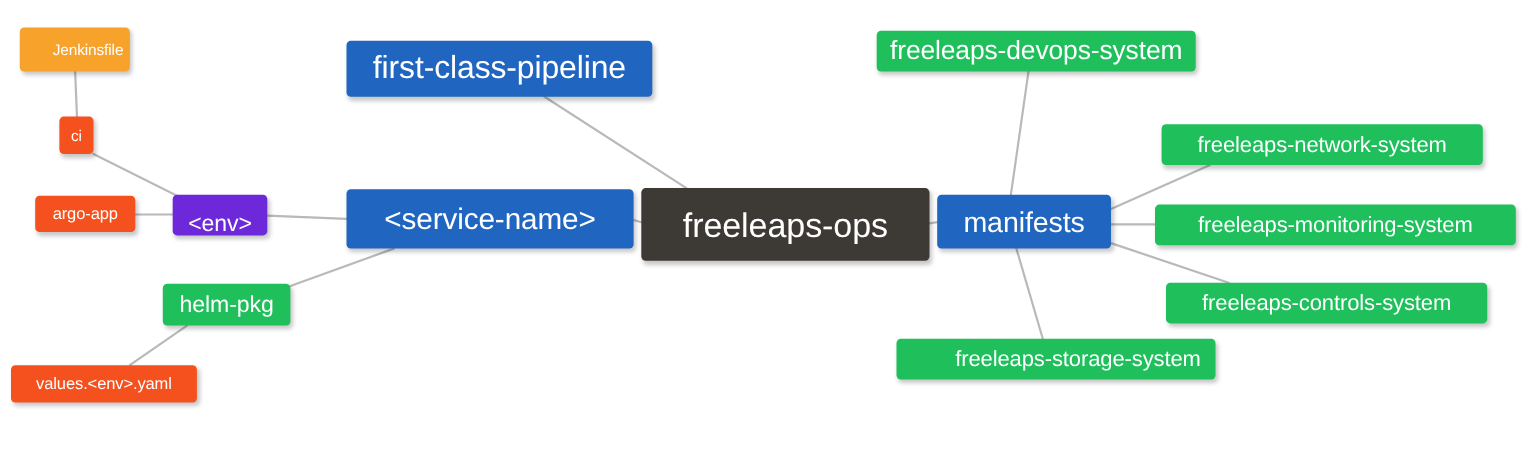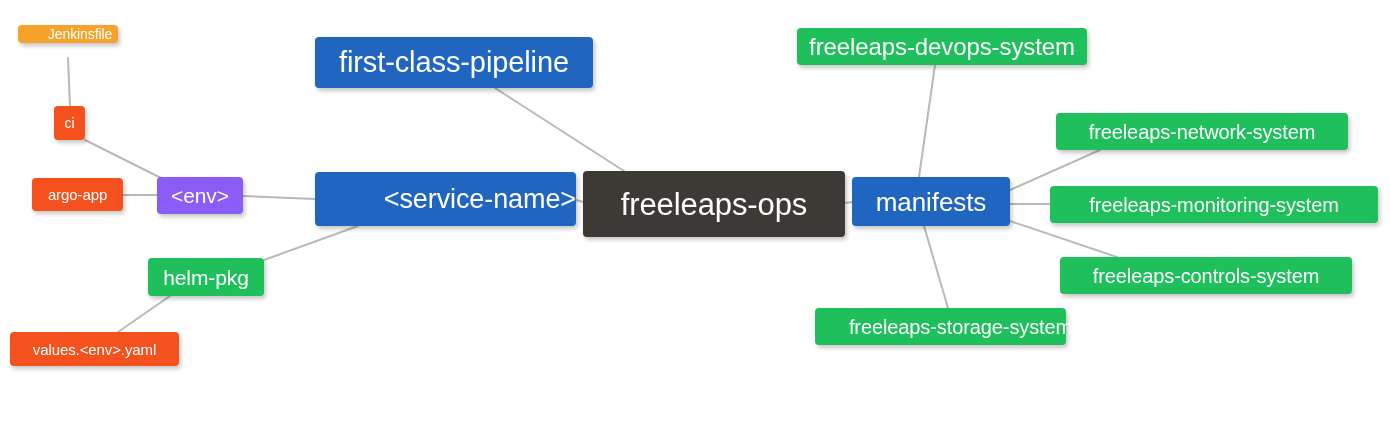--- a/index.html
+++ b/index.html
@@ -56,59 +56,59 @@
       <line x1="495" y1="88" x2="624" y2="171" stroke="#b9b9b9" stroke-width="2" stroke-linecap="round"></line>
       <line x1="576" y1="200" x2="583" y2="202" stroke="#b9b9b9" stroke-width="2" stroke-linecap="round"></line>
       <line x1="845" y1="203" x2="852" y2="202" stroke="#b9b9b9" stroke-width="2" stroke-linecap="round"></line>
       <line x1="919" y1="177" x2="935" y2="65" stroke="#b9b9b9" stroke-width="2" stroke-linecap="round"></line>
       <line x1="1010" y1="190" x2="1100" y2="150" stroke="#b9b9b9" stroke-width="2" stroke-linecap="round"></line>
       <line x1="1010" y1="204" x2="1050" y2="204" stroke="#b9b9b9" stroke-width="2" stroke-linecap="round"></line>
       <line x1="1010" y1="221" x2="1117" y2="257" stroke="#b9b9b9" stroke-width="2" stroke-linecap="round"></line>
       <line x1="924" y1="226" x2="948" y2="308" stroke="#b9b9b9" stroke-width="2" stroke-linecap="round"></line>
     </svg>
   <div id="node-layer">
-      <div class="node" style="left: 18px; top: 25px; width: 100px; height: 18px; background: rgb(247, 163, 43); font-size: 14px; padding-left: 24px;">
+      <div class="node" style="left: 18px; top: 25px; width: 100px; height: 40px; background: rgb(247, 163, 43); font-size: 14px; padding-left: 24px;">
         <span>Jenkinsfile</span>
       </div>
       <div class="node" style="left: 54px; top: 106px; width: 31px; height: 34px; background: rgb(244, 81, 30); font-size: 14px;">
         <span>ci</span>
       </div>
       <div class="node" style="left: 32px; top: 178px; width: 91px; height: 33px; background: rgb(244, 81, 30); font-size: 15px;">
         <span>argo-app</span>
       </div>
-      <div class="node" style="left: 157px; top: 177px; width: 86px; height: 37px; background: #8b5cf6; font-size: 21px;">
+      <div class="node" style="left: 157px; top: 177px; width: 86px; height: 37px; background: #6d28d9; font-size: 21px; align-items: flex-end;">
         <span>&lt;env&gt;</span>
       </div>
       <div class="node" style="left: 148px; top: 258px; width: 116px; height: 38px; background: rgb(31, 191, 92); font-size: 21px;">
         <span>helm-pkg</span>
       </div>
       <div class="node" style="left: 10px; top: 332px; width: 169px; height: 34px; background: rgb(244, 81, 30); font-size: 15px;">
         <span>values.&lt;env&gt;.yaml</span>
       </div>
       <div class="node" style="left: 315px; top: 37px; width: 278px; height: 51px; background: rgb(32, 102, 192); font-size: 29px;">
         <span>first-class-pipeline</span>
       </div>
-      <div class="node" style="left: 315px; top: 172px; width: 261px; height: 54px; background: rgb(32, 102, 192); font-size: 27px; justify-content: flex-end;">
+      <div class="node" style="left: 315px; top: 172px; width: 261px; height: 54px; background: rgb(32, 102, 192); font-size: 27px;">
         <span>&lt;service-name&gt;</span>
       </div>
       <div class="node" style="left: 583px; top: 171px; width: 262px; height: 66px; background: rgb(61, 57, 53); font-size: 31px;">
         <span>freeleaps-ops</span>
       </div>
       <div class="node" style="left: 852px; top: 177px; width: 158px; height: 49px; background: rgb(32, 102, 192); font-size: 26px; text-align: center;">
         <span>manifests</span>
       </div>
       <div class="node" style="left: 797px; top: 28px; width: 290px; height: 37px; background: rgb(31, 191, 92); font-size: 24px;">
         <span>freeleaps-devops-system</span>
       </div>
       <div class="node" style="left: 1056px; top: 113px; width: 292px; height: 37px; background: rgb(31, 191, 92); font-size: 20px;">
         <span>freeleaps-network-system</span>
       </div>
       <div class="node" style="left: 1050px; top: 186px; width: 328px; height: 37px; background: rgb(31, 191, 92); font-size: 20px;">
         <span>freeleaps-monitoring-system</span>
       </div>
       <div class="node" style="left: 1060px; top: 257px; width: 292px; height: 37px; background: rgb(31, 191, 92); font-size: 20px;">
         <span>freeleaps-controls-system</span>
       </div>
-      <div class="node" style="left: 815px; top: 308px; width: 251px; height: 37px; background: rgb(31, 191, 92); font-size: 20px; padding-left: 40px;">
+      <div class="node" style="left: 815px; top: 308px; width: 290px; height: 37px; background: rgb(31, 191, 92); font-size: 20px; padding-left: 40px;">
         <span>freeleaps-storage-system</span>
       </div>
     </div>
 </div>
 
 </body></html>

